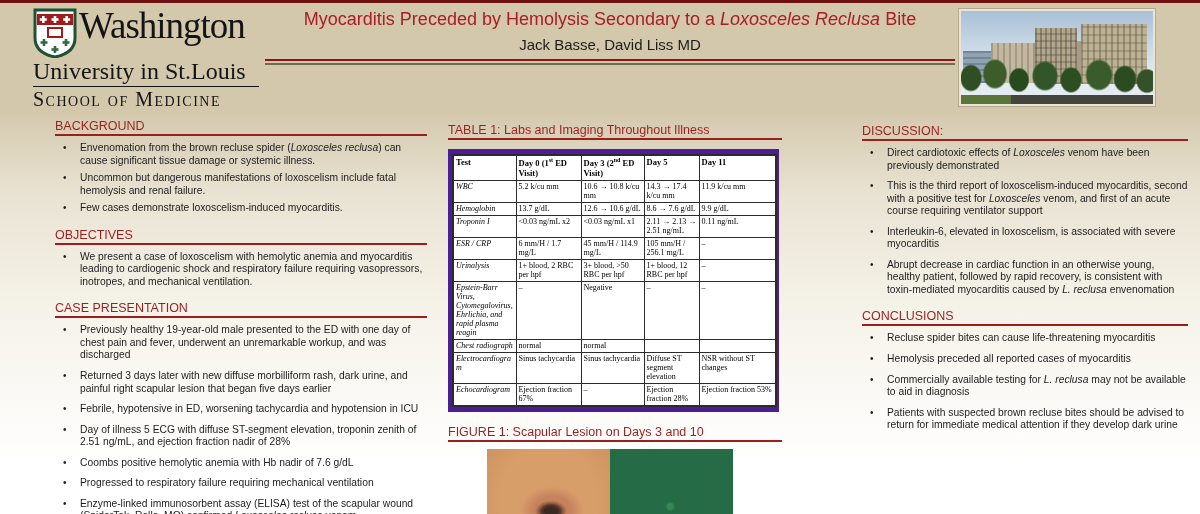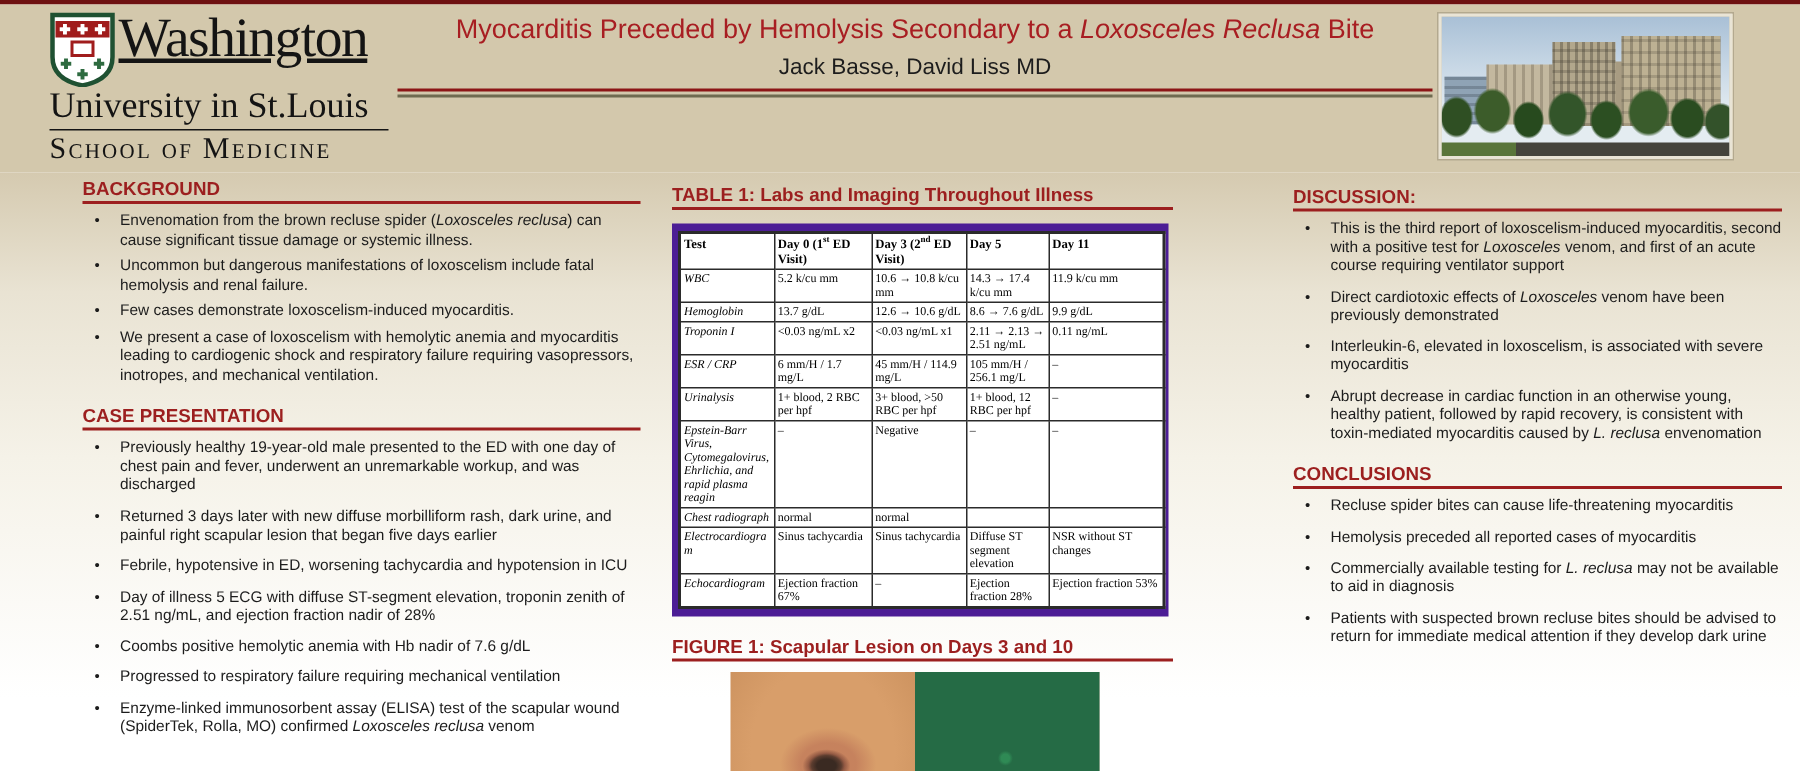--- a/index.html
+++ b/index.html
@@ -10,21 +10,21 @@
   }
   .topline{position:absolute;top:0;left:0;width:1200px;height:3px;background:#6e1111;}
   .header{position:absolute;top:3px;left:0;width:1200px;height:112px;background:var(--tan);}
   .bodybg{position:absolute;top:115px;left:0;width:1200px;height:399px;
     background:linear-gradient(180deg,#d5cab0 0px,#e9e3d3 80px,#f5f2e8 190px,#ffffff 350px);}
 
   
   .logo{position:absolute;left:33px;top:8px;width:228px;color:#141414;font-family:"Liberation Serif",serif;}
   .logo-row1{display:flex;align-items:flex-start;}
   .logo-shield{width:44px;height:50px;flex:0 0 44px;margin-right:2px;}
-  .logo-l1{font-size:37px;line-height:0.95;letter-spacing:-1px;text-decoration:underline;}
+  .logo-l1{font-size:37px;line-height:0.95;letter-spacing:-1px;}
   .logo-l2{font-size:24px;line-height:1;margin-top:1px;letter-spacing:0px;}
   .logo-rule{border-top:1.5px solid #141414;margin:3px 0 2px 0;width:226px;}
   .logo-l3{font-size:20px;font-variant:small-caps;letter-spacing:1.5px;line-height:1;}
 
   
   .titleblock{position:absolute;left:265px;top:10px;width:690px;text-align:center;}
   .poster-title{font-size:18px;font-weight:normal;color:var(--titlered);line-height:1.05;}
   .poster-title i{font-style:italic;}
   .authors{margin-top:7px;font-size:15px;font-weight:normal;color:#1d1d1d;}
   .affil{margin-top:2px;font-size:9.5px;color:#1d1d1d;}
@@ -59,21 +59,21 @@
      radial-gradient(ellipse 16px 18px at 186px 31px,#33522a 0 60%,transparent 70%);}
   .ground{position:absolute;left:0;bottom:0;width:192px;height:9px;
     background:linear-gradient(90deg,#59753a 0 26%,#45443c 26% 100%);}
 
   
   .col{position:absolute;color:#1c1c1c;}
   .col-left{left:55px;top:119px;width:372px;}
   .col-mid{left:448px;top:123px;width:334px;}
   .col-right{left:862px;top:124px;width:326px;}
 
-  .sec-h{font-size:12.5px;font-weight:bold;color:var(--accent);
+  .sec-h{font-size:12.5px;font-weight:normal;color:var(--accent);
     border-bottom:2px solid var(--accent);padding-bottom:1px;margin:0 0 6px 0;}
   .mt{margin-top:13px;}
   ul.blist{list-style:none;margin:0;padding:0;}
   ul.blist li{position:relative;padding-left:25px;font-size:10.3px;line-height:1.22;margin-bottom:5px;}
   ul.blist li::before{content:"\2022";position:absolute;left:8px;top:0px;font-size:10px;}
   ul.sp li{margin-bottom:8px;}
   ul.blist i{font-style:italic;}
 
   
   .table-panel{margin-top:9px;background:#4c1d95;padding:5px 4px;width:323px;}
@@ -157,20 +157,21 @@
 </div>
 
 <div class="col col-left">
   <div class="sec-h">BACKGROUND</div>
   <ul class="blist">
       <li><span>Envenomation from the brown recluse spider (</span><i>Loxosceles reclusa</i><span>) can cause significant tissue damage or systemic illness.</span></li>
       <li><span>Uncommon but dangerous manifestations of loxoscelism include fatal hemolysis and renal failure.</span></li>
       <li><span>Few cases demonstrate loxoscelism-induced myocarditis.</span></li>
     </ul>
 
+  <div class="sec-h mt">OBJECTIVES</div>
   <ul class="blist">
       <li><span>We present a case of loxoscelism with hemolytic anemia and myocarditis leading to cardiogenic shock and respiratory failure requiring vasopressors, inotropes, and mechanical ventilation.</span></li>
     </ul>
 
   <div class="sec-h mt">CASE PRESENTATION</div>
   <ul class="blist sp">
       <li><span>Previously healthy 19-year-old male presented to the ED with one day of chest pain and fever, underwent an unremarkable workup, and was discharged</span></li>
       <li><span>Returned 3 days later with new diffuse morbilliform rash, dark urine, and painful right scapular lesion that began five days earlier</span></li>
       <li><span>Febrile, hypotensive in ED, worsening tachycardia and hypotension in ICU</span></li>
       <li><span>Day of illness 5 ECG with diffuse ST-segment elevation, troponin zenith of 2.51 ng/mL, and ejection fraction nadir of 28%</span></li>
@@ -271,22 +272,22 @@
   <div class="sec-h mt">FIGURE 1: Scapular Lesion on Days 3 and 10</div>
   <div class="fig-row">
     <div class="skin skin1"></div>
     <div class="skin skin2"></div>
   </div>
 </div>
 
 <div class="col col-right">
   <div class="sec-h">DISCUSSION:</div>
   <ul class="blist sp">
+      <li><span>Direct cardiotoxic effects of </span><i>Loxosceles</i><span> venom have been previously demonstrated</span></li>
       <li><span>This is the third report of loxoscelism-induced myocarditis, second with a positive test for </span><i>Loxosceles</i><span> venom, and first of an acute course requiring ventilator support</span></li>
-      <li><span>Direct cardiotoxic effects of </span><i>Loxosceles</i><span> venom have been previously demonstrated</span></li>
       <li><span>Interleukin-6, elevated in loxoscelism, is associated with severe myocarditis</span></li>
       <li><span>Abrupt decrease in cardiac function in an otherwise young, healthy patient, followed by rapid recovery, is consistent with toxin-mediated myocarditis caused by </span><i>L. reclusa</i><span> envenomation</span></li>
     </ul>
 
   <div class="sec-h mt">CONCLUSIONS</div>
   <ul class="blist sp">
       <li><span>Recluse spider bites can cause life-threatening myocarditis</span></li>
       <li><span>Hemolysis preceded all reported cases of myocarditis</span></li>
       <li><span>Commercially available testing for </span><i>L. reclusa</i><span> may not be available to aid in diagnosis</span></li>
       <li><span>Patients with suspected brown recluse bites should be advised to return for immediate medical attention if they develop dark urine</span></li>

